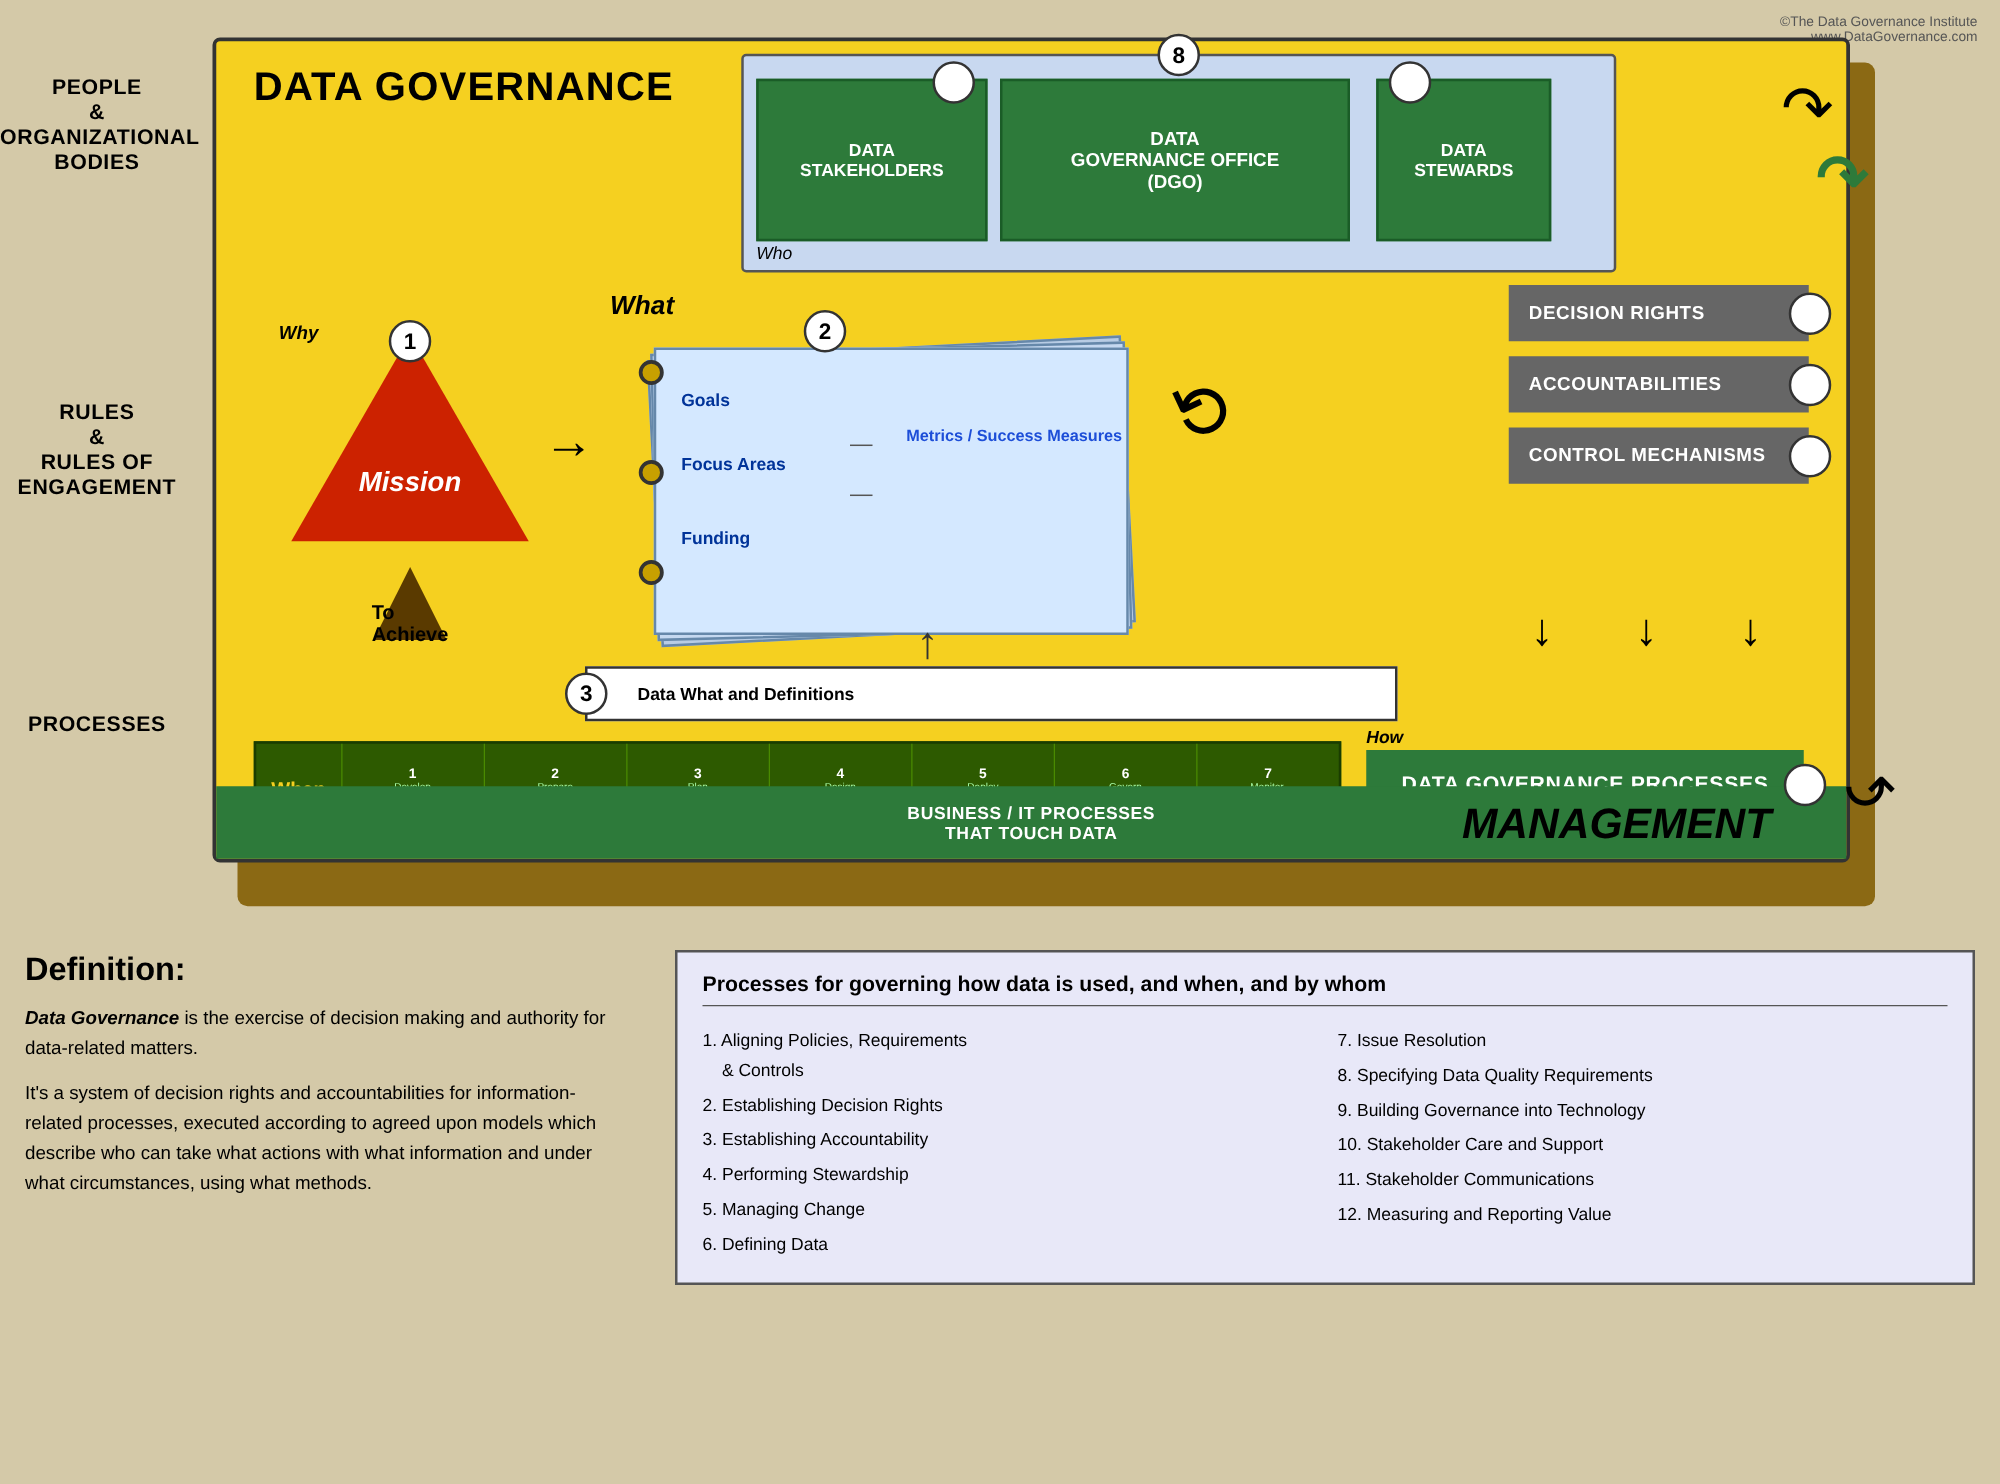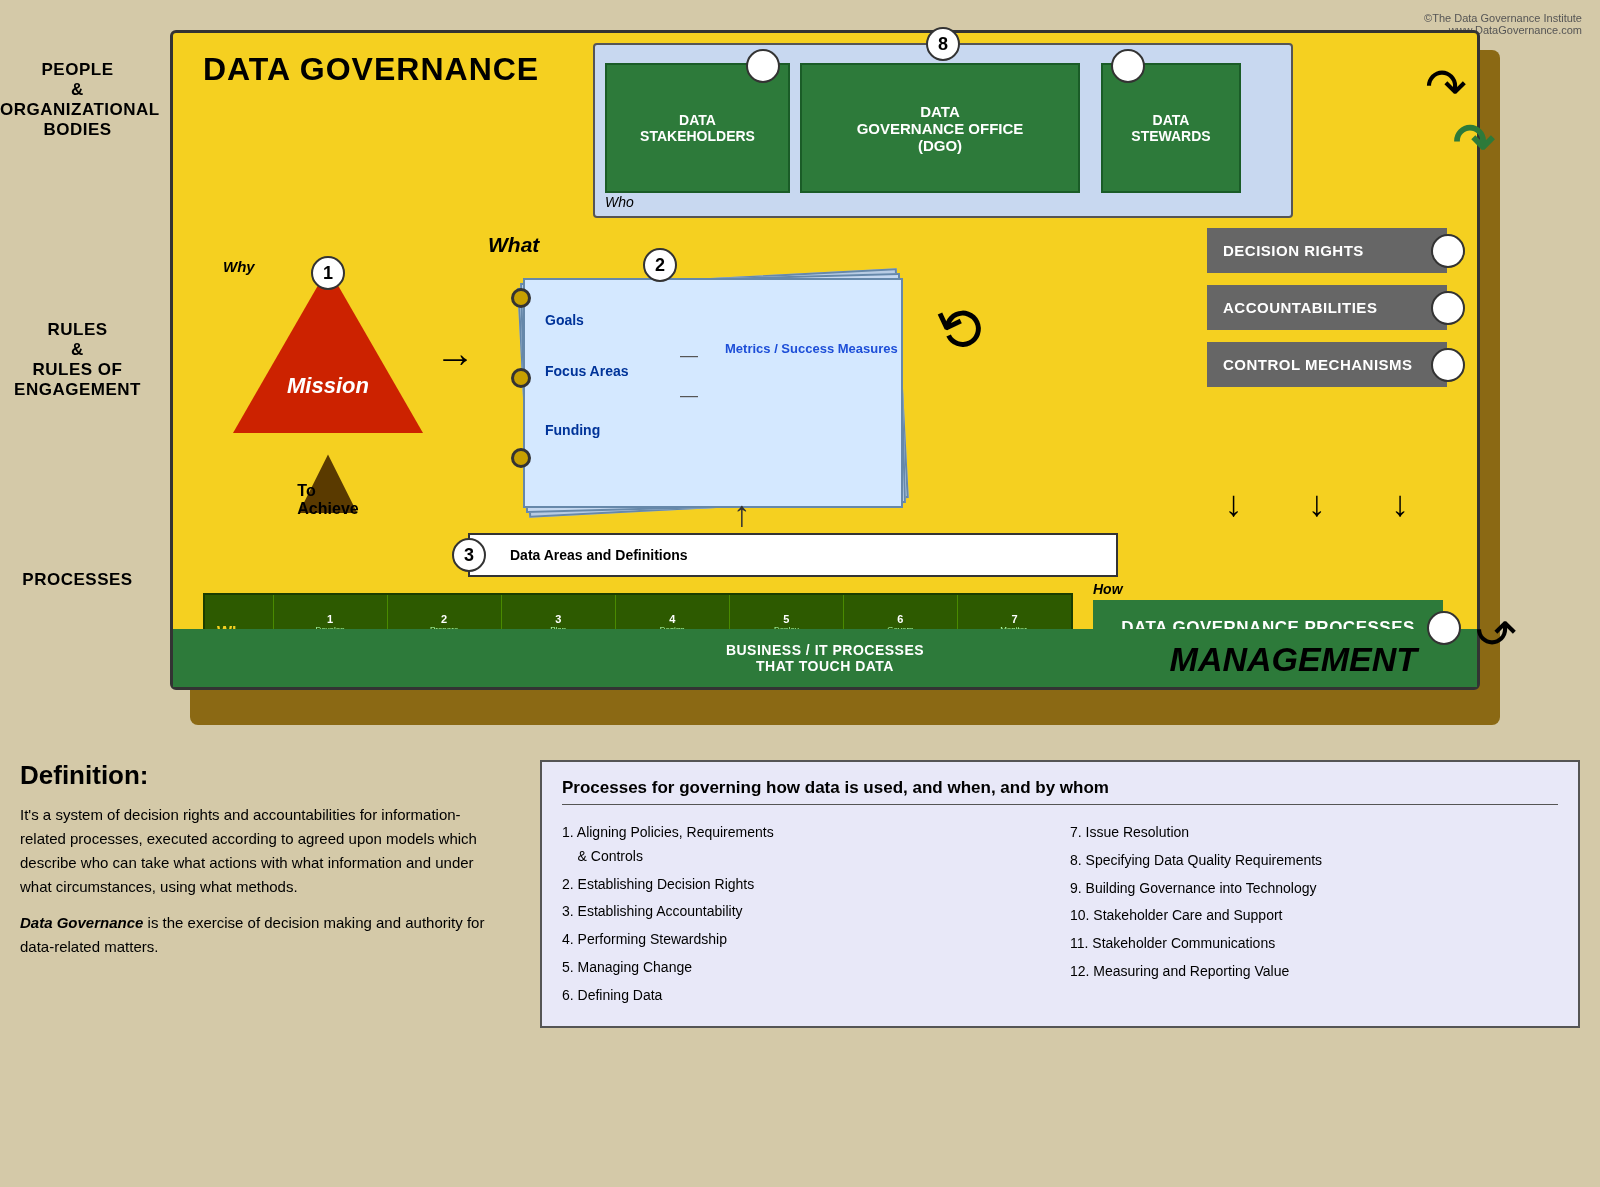--- a/index.html
+++ b/index.html
@@ -575,21 +575,21 @@
     <div style="position:absolute;top:450px;right:35px;width:250px;display:flex;justify-content:space-around;">
       <div style="font-size:36px;font-weight:bold;color:#000;">↓</div>
       <div style="font-size:36px;font-weight:bold;color:#000;">↓</div>
       <div style="font-size:36px;font-weight:bold;color:#000;">↓</div>
     </div>
 
     <div style="position:absolute;top:500px;left:295px;width:650px;height:44px;background:white;border:2px solid #333;display:flex;align-items:center;padding-left:40px;font-weight:bold;font-size:14px;position:absolute;">
       <div class="circle-badge" style="position:absolute;left:-18px;top:50%;transform:translateY(-50%);">
         <span>3</span>
       </div>
-      <span>Data Areas and Definitions</span>
+      <span>Data What and Definitions</span>
     </div>
 
     <div style="position:absolute;top:460px;left:560px;font-size:36px;font-weight:bold;color:#333;">↑</div>
 
     <div class="process-bar">
       <div class="when-label">When</div>
       <div class="process-steps">
         <div class="process-step">
           <div class="step-number">1</div>
           <div class="step-text">Develop<br>a Value<br>Statement</div>
@@ -643,24 +643,24 @@
 
   </div>
 </div>
 
 <div class="bottom-section">
 
   <div class="definition-box">
     <div class="definition-title">Definition:</div>
     <div class="definition-text">
       <p>
-        It's a system of decision rights and accountabilities for information-related processes, executed according to agreed upon models which describe who can take what actions with what information and under what circumstances, using what methods.
+        <em>Data Governance</em> is the exercise of decision making and authority for data-related matters.
       </p>
       <p>
-        <em>Data Governance</em> is the exercise of decision making and authority for data-related matters.
+        It's a system of decision rights and accountabilities for information-related processes, executed according to agreed upon models which describe who can take what actions with what information and under what circumstances, using what methods.
       </p>
     </div>
   </div>
 
   <div class="processes-box">
     <div class="processes-title">Processes for governing how data is used, and when, and by whom</div>
     <div class="processes-cols">
       <div class="processes-col">
         <ul>
           <li>1. Aligning Policies, Requirements<br>&nbsp;&nbsp;&nbsp;&nbsp;&amp; Controls</li>

